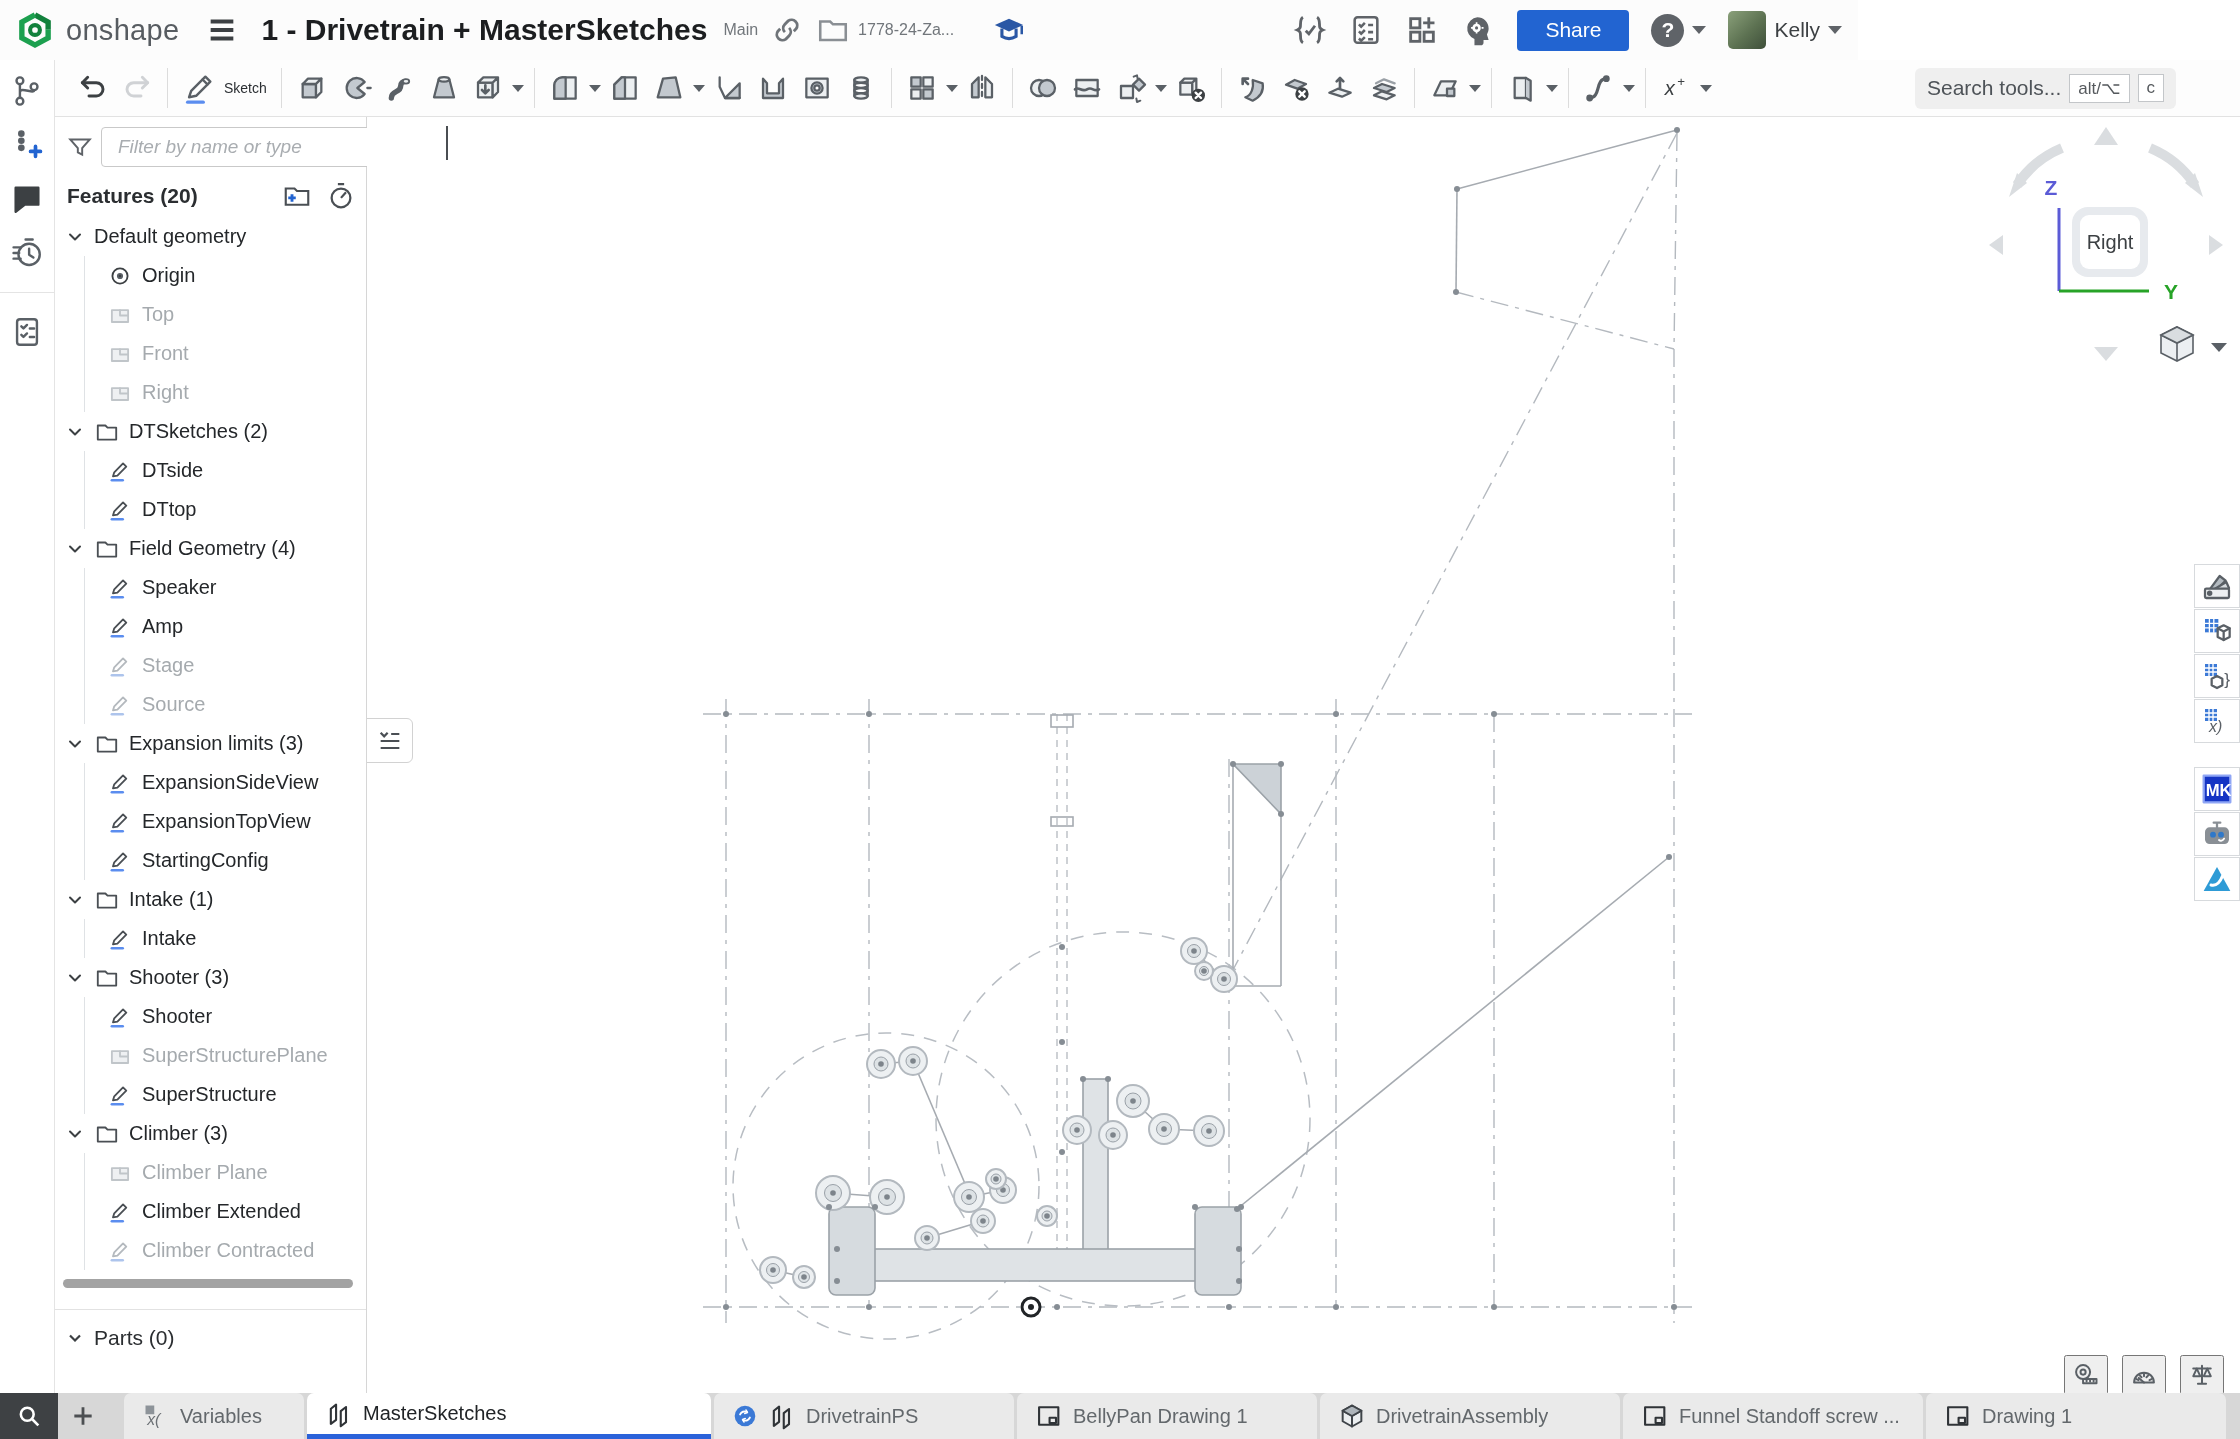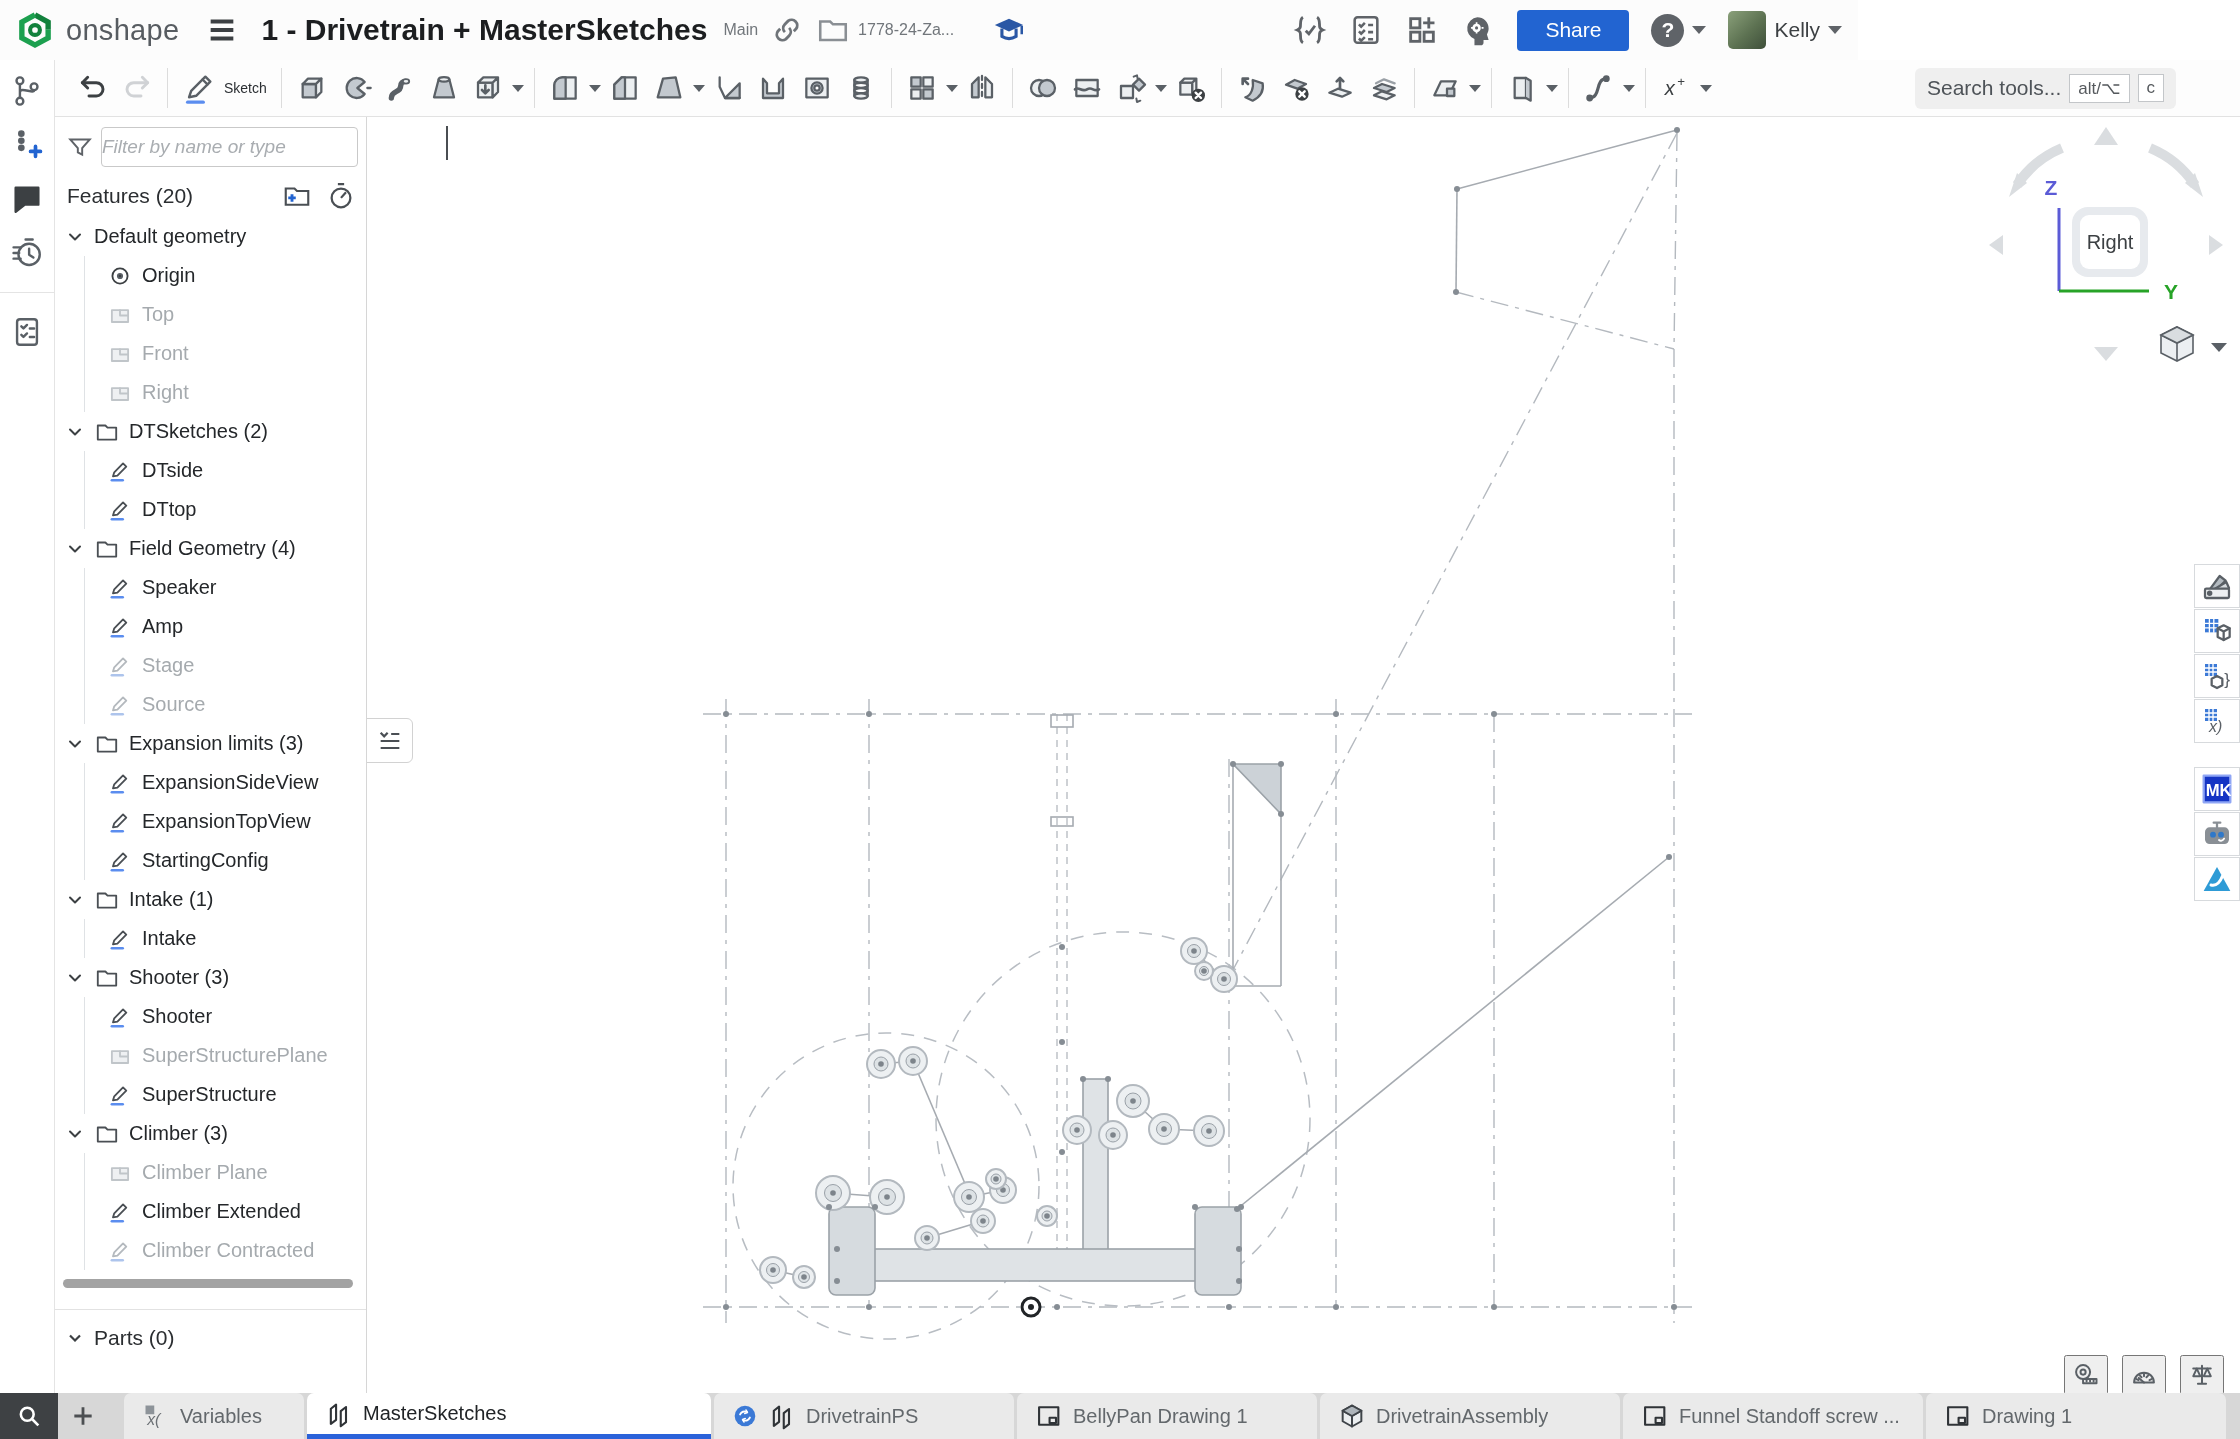--- a/index.html
+++ b/index.html
@@ -43,25 +43,25 @@
   
   #left-rail{position:absolute;top:60px;left:0;width:55px;height:1333px;background:#fff;border-right:1px solid #e4e4e4;
     display:flex;flex-direction:column;align-items:center;padding-top:14px;box-sizing:border-box;gap:20px;}
   .rail-btn{width:34px;height:34px;}
   .rail-sep{width:54px;height:1px;background:#e4e4e4;margin:2px 0;}
   
   #feature-panel{position:absolute;top:117px;left:55px;width:312px;height:1276px;background:#fff;
     border-right:1px solid #d6d6d6;box-sizing:border-box;}
   #filter-row{display:flex;align-items:center;gap:8px;padding:10px 8px 6px 12px;}
   #filter-funnel{width:26px;height:26px;flex:0 0 auto;}
-  #filter-input{flex:1;height:40px;border:1px solid #c9c9c9;border-radius:4px;font-size:19px;padding:0 0;
+  #filter-input{flex:1;height:40px;border:1px solid #c9c9c9;border-radius:4px;font-size:19px;padding:0 16px;
     font-family:inherit;color:#333;box-sizing:border-box;}
   #filter-input::placeholder{color:#a9adb1;font-style:italic;}
   #features-row{display:flex;align-items:center;padding:8px 10px 6px 12px;}
-  #features-label{font-size:21px;font-weight:normal;color:#2b2e31;flex:1;}
+  #features-label{font-size:21px;font-weight:bold;color:#2b2e31;flex:1;}
   .feat-ic{width:30px;height:30px;margin-left:14px;}
   #tree{padding-left:10px;overflow:hidden;height:1056px;}
   .trow{display:flex;align-items:center;height:39px;gap:9px;cursor:pointer;}
   .trow .chev{width:20px;height:20px;flex:0 0 auto;}
   .trow .nico{width:26px;height:26px;flex:0 0 auto;}
   .tlabel{font-size:20px;color:#24272a;white-space:nowrap;}
   .trow.dim .tlabel{color:#a5aaae;}
   .tree-children{margin-left:19px;border-left:1px solid #dfe2e5;padding-left:0;}
   .tree-children .trow{padding-left:22px;}
   #hscroll{position:absolute;left:8px;top:1162px;width:290px;height:9px;background:#a3a3a3;border-radius:5px;}

